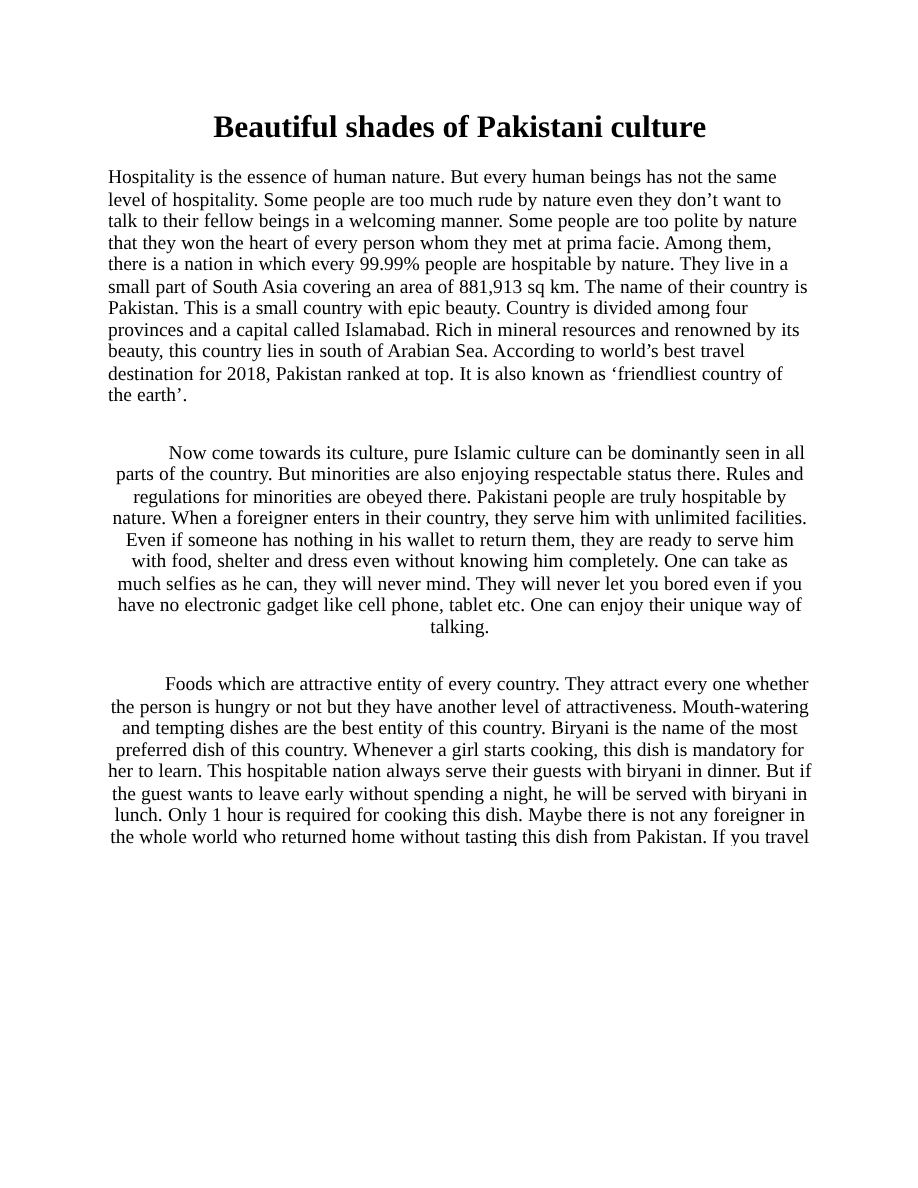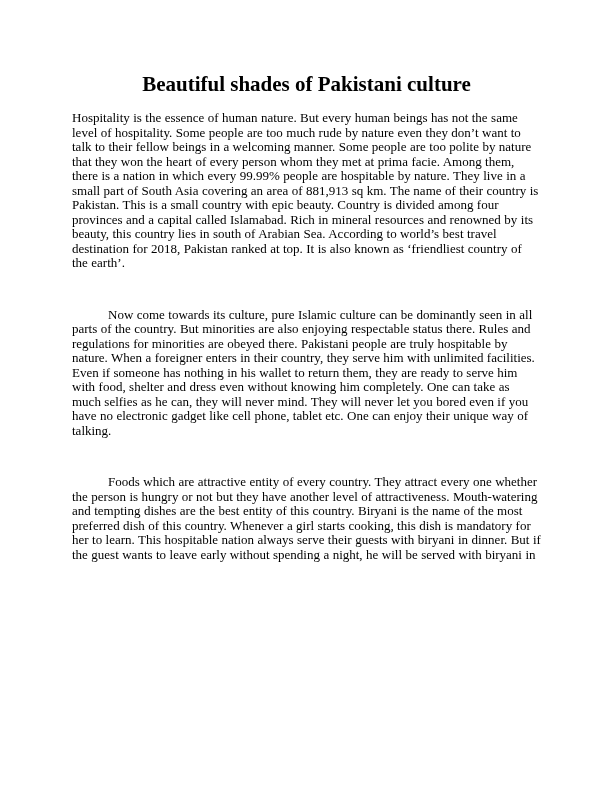--- a/index.html
+++ b/index.html
@@ -31,21 +31,22 @@
     font-family: "Liberation Serif", serif;
   }
   .body-para {
     margin: 0;
     font-size: 13px;
     line-height: 14.5px;
     text-align: left;
     word-spacing: 0.2px;
   }
   .body-para.spaced {
-    margin-top: 37px;
+    margin-top: 24px;
+    text-align: center;
   }
   .body-para.indented {
     text-indent: 36px;
   }
 </style>
 </head>
 <body>
 
 <div class="page">
   <h1 class="doc-title">Beautiful shades of Pakistani culture</h1>

